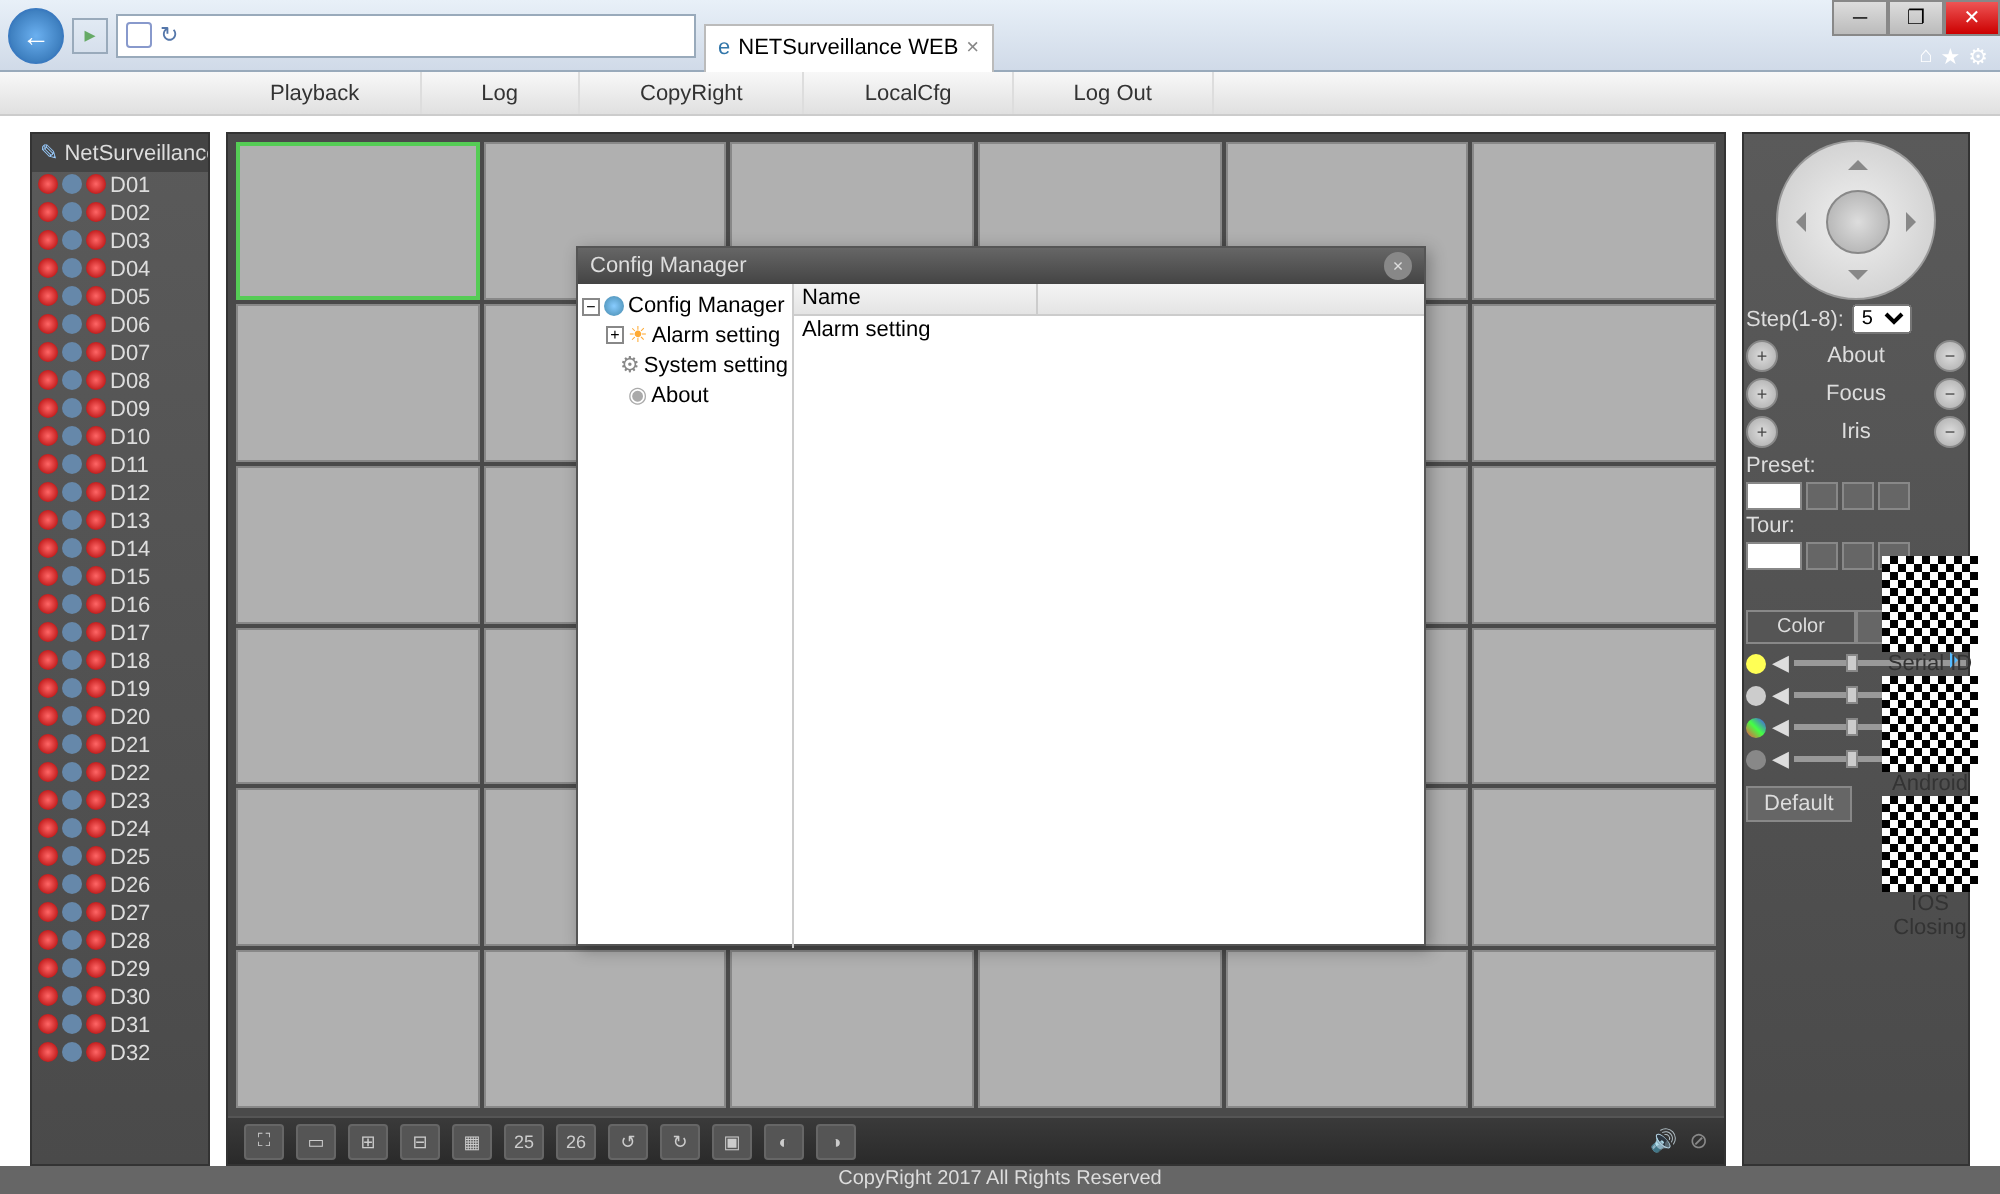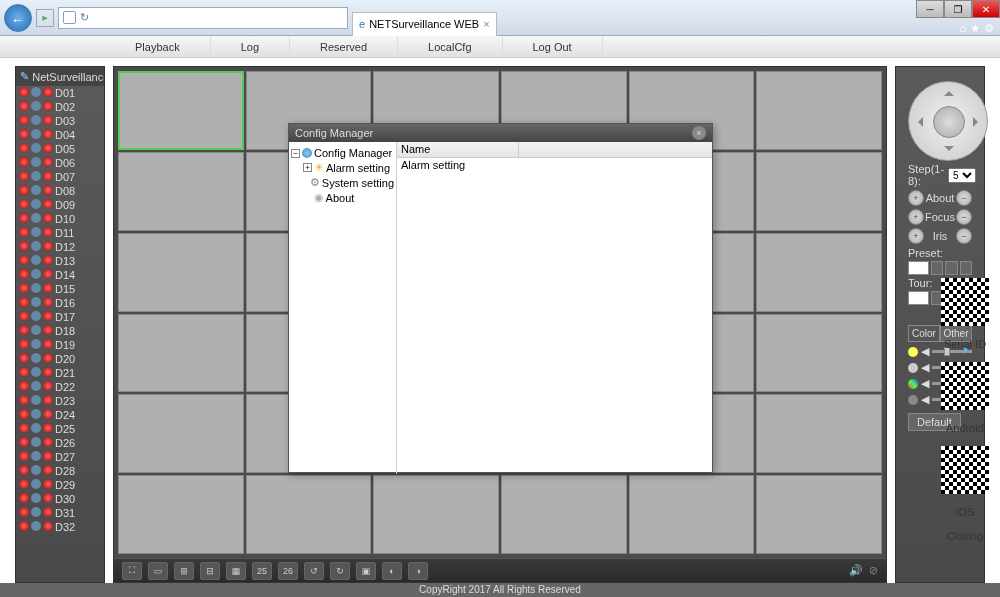--- a/index.html
+++ b/index.html
@@ -28,21 +28,21 @@
 .ci.r{background:radial-gradient(#f66,#a00)}
 .ci.b{background:#68a}
 .center{flex:1;margin:8px 4px 0;background:#4a4a4a;border:1px solid #333;position:relative;display:flex;flex-direction:column}
 .grid{flex:1;display:grid;grid-template-columns:repeat(6,1fr);grid-template-rows:repeat(6,1fr);gap:2px;padding:4px;background:#4a4a4a}
 .cell{background:#b0b0b0;border:1px solid #888}
 .cell.sel{border:2px solid #5c5}
 .toolbar{height:24px;background:linear-gradient(#3a3a3a,#2a2a2a);display:flex;align-items:center;gap:6px;padding:0 8px;border-top:1px solid #555}
 .tb-btn{width:20px;height:18px;background:#555;border:1px solid #666;border-radius:2px;color:#ccc;display:flex;align-items:center;justify-content:center;font-size:9px}
 .tb-spacer{flex:1}
 .vol{color:#f90}
-.right{width:90px;margin:8px 15px 0 4px;background:linear-gradient(#5a5a5a,#4a4a4a);border:1px solid #333;padding:12px;color:#ddd;font-size:10px}
+.right{width:114px;margin:8px 15px 0 4px;background:linear-gradient(#5a5a5a,#4a4a4a);border:1px solid #333;padding:1px;color:#ddd;font-size:10px}
 .ptz{width:80px;height:80px;margin:2px auto;position:relative}
 .ptz-ring{width:80px;height:80px;border-radius:40px;background:radial-gradient(#f0f0f0,#c8c8c8);border:1px solid #999;position:relative}
 .ptz-center{position:absolute;top:24px;left:24px;width:32px;height:32px;border-radius:16px;background:radial-gradient(#ddd,#aaa);border:1px solid #888}
 .ptz-arr{position:absolute;width:0;height:0;border:5px solid transparent}
 .ptz-arr.n{top:4px;left:35px;border-bottom-color:#888}
 .ptz-arr.s{bottom:4px;left:35px;border-top-color:#888}
 .ptz-arr.w{left:4px;top:35px;border-right-color:#888}
 .ptz-arr.e{right:4px;top:35px;border-left-color:#888}
 .step-row{display:flex;align-items:center;gap:4px;margin:2px 0}
 .step-row select{width:30px;font-size:10px}
@@ -52,21 +52,21 @@
 .preset-row .sq{width:16px;height:14px;background:#666;border:1px solid #888}
 .tabs2{display:flex;margin-top:20px}
 .tab2{flex:1;text-align:center;padding:2px;background:#666;border:1px solid #888;font-size:10px}
 .tab2.on{background:#555}
 .slider-row{display:flex;align-items:center;gap:3px;margin:3px 0}
 .dot{width:10px;height:10px;border-radius:5px}
 .slider{flex:1;height:3px;background:#999;position:relative}
 .slider::after{content:'';position:absolute;right:0;top:-4px;border:4px solid transparent;border-left-color:#5bf}
 .slider-handle{position:absolute;top:-3px;left:30%;width:6px;height:9px;background:#ccc;border:1px solid #888}
 .default-btn{background:#666;border:1px solid #888;padding:2px 8px;color:#ddd;margin-top:4px}
-.qr-col{position:absolute;right:6px;top:278px;width:58px;display:flex;flex-direction:column;align-items:center;gap:12px;color:#333;font-size:9px}
+.qr-col{position:absolute;right:6px;top:278px;width:58px;display:flex;flex-direction:column;align-items:center;gap:0;color:#333;font-size:9px}
 .qr{width:48px;height:48px;background:#fff;position:relative;overflow:hidden}
 .qr::before,.qr::after{content:'';position:absolute;background:#000}
 .qr-pattern{width:48px;height:48px;background:repeating-conic-gradient(#000 0 25%,#fff 0 50%) 0 0/8px 8px}
 .footer{position:absolute;bottom:0;left:0;right:0;height:14px;background:#666;color:#ddd;text-align:center;line-height:14px;font-size:10px}
 .dialog{position:absolute;top:123px;left:288px;width:425px;height:350px;background:#fff;border:1px solid #555;box-shadow:2px 2px 8px rgba(0,0,0,.3);z-index:10}
 .dlg-title{height:18px;background:linear-gradient(#666,#444);color:#ddd;padding:0 6px;line-height:18px;display:flex;align-items:center}
 .dlg-close{margin-left:auto;width:14px;height:14px;border-radius:7px;background:#888;display:flex;align-items:center;justify-content:center;font-size:9px}
 .dlg-body{display:flex;height:332px}
 .tree{width:108px;border-right:1px solid #ccc;padding:4px 2px}
 .tree-item{padding:1px 0;display:flex;align-items:center;gap:2px;white-space:nowrap}
@@ -109,21 +109,21 @@
     <span>⌂</span>
     <span>★</span>
     <span>⚙</span>
   </div>
 </div>
 
 <div class="menu-bar">
   <div style="width:105px"></div>
   <div class="menu-item">Playback</div>
   <div class="menu-item">Log</div>
-  <div class="menu-item">Reserved</div>
+  <div class="menu-item">CopyRight</div>
   <div class="menu-item">LocalCfg</div>
   <div class="menu-item">Log Out</div>
 </div>
 
 <div class="main">
   <div class="sidebar">
     <div class="sb-title">
       <span class="wand">✎</span>
       <span>NetSurveillance</span>
     </div>

